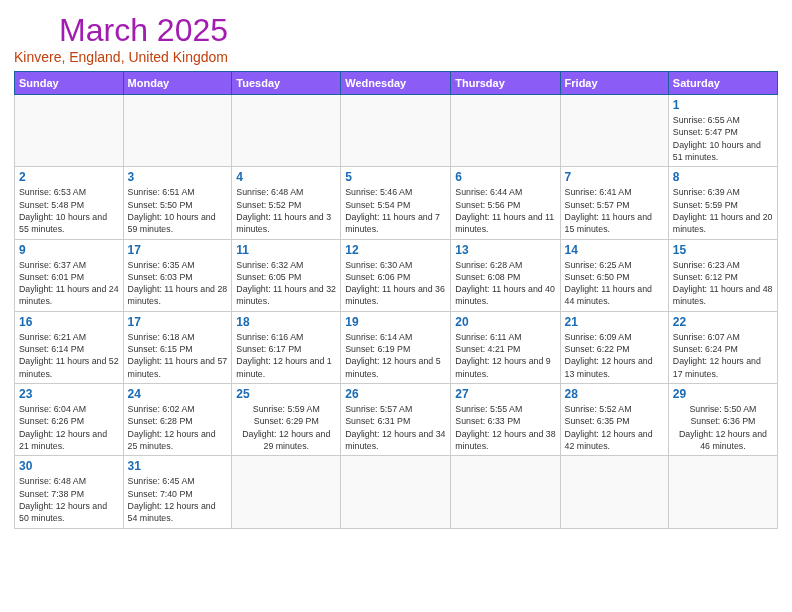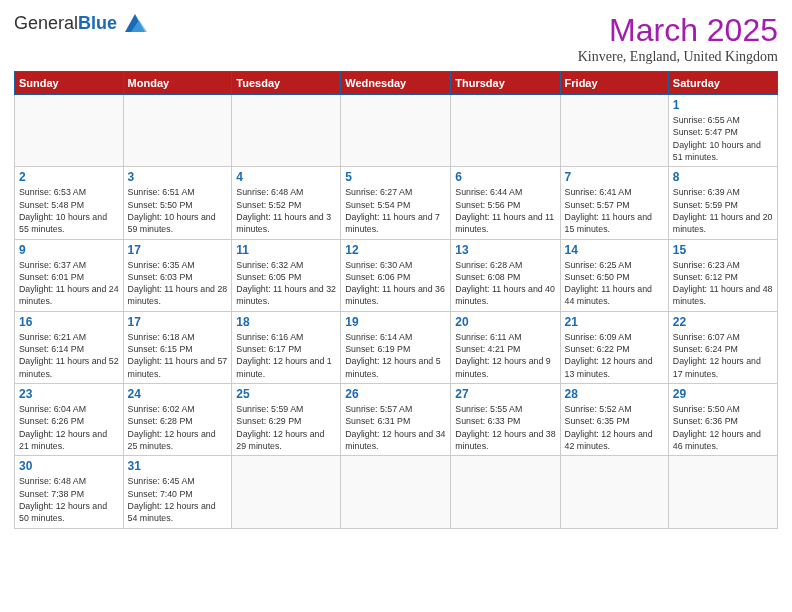--- a/index.html
+++ b/index.html
@@ -30,30 +30,29 @@
     .title-block {
       text-align: right;
     }
     .month-title {
       font-size: 32px;
       color: #a21caf;
       font-weight: normal;
     }
     .location {
       font-size: 14px;
-      color: #404040;
-      font-family: Liberation Serif, serif;
+      color: #c2410c;
     }
     .calendar {
       width: 100%;
       border-collapse: collapse;
       font-size: 9.5px;
     }
     .calendar thead tr th {
-      background: #b91c1c;
+      background: #8b5cf6;
       color: #fff;
       padding: 5px 4px;
       text-align: left;
       font-size: 11px;
       font-weight: bold;
       border: 1px solid #1a5fa0;
     }
     .calendar tbody tr td {
       border: 1px solid #ccc;
       vertical-align: top;
@@ -76,31 +75,20 @@
       font-size: 8.8px;
       line-height: 1.4;
       color: #333;
     }
   </style>
 </head>
 <body>
 
 <div class="page">
   <div class="header">
-    <div class="logo">
-      <div style="display:flex;align-items:center;gap:4px;">
-        <div style="font-size:18px;color:#333;">
-          <span style="color:#333;font-weight:normal;">General</span><span style="color:#1a6bb5;font-weight:bold;">Blue</span>
-        </div>
-        <svg width="28" height="22" viewBox="0 0 28 22">
-          <polygon points="4,20 14,2 24,20" fill="#1a6bb5"></polygon>
-          <polygon points="10,20 18,8 26,20" fill="#4da6e8" opacity="0.7"></polygon>
-        </svg>
-      </div>
-    </div>
     <div class="title-block">
       <div class="month-title">March 2025</div>
       <div class="location">Kinvere, England, United Kingdom</div>
     </div>
   </div>
 
   <table class="calendar">
     <thead>
       <tr>
         <th>Sunday</th>
@@ -141,21 +129,21 @@
 Daylight: 10 hours and 59 minutes.</div>
           </td>
           <td>
             <span class="day-num">4</span>
             <div class="day-info" style="white-space: pre-line;">Sunrise: 6:48 AM
 Sunset: 5:52 PM
 Daylight: 11 hours and 3 minutes.</div>
           </td>
           <td>
             <span class="day-num">5</span>
-            <div class="day-info" style="white-space: pre-line;">Sunrise: 6:27 AM
+            <div class="day-info" style="white-space: pre-line;">Sunrise: 5:46 AM
 Sunset: 5:54 PM
 Daylight: 11 hours and 7 minutes.</div>
           </td>
           <td>
             <span class="day-num">6</span>
             <div class="day-info" style="white-space: pre-line;">Sunrise: 6:44 AM
 Sunset: 5:56 PM
 Daylight: 11 hours and 11 minutes.</div>
           </td>
           <td>
@@ -267,21 +255,21 @@
 Daylight: 12 hours and 21 minutes.</div>
           </td>
           <td>
             <span class="day-num">24</span>
             <div class="day-info" style="white-space: pre-line;">Sunrise: 6:02 AM
 Sunset: 6:28 PM
 Daylight: 12 hours and 25 minutes.</div>
           </td>
           <td>
             <span class="day-num">25</span>
-            <div class="day-info" style="white-space: pre-line;">Sunrise: 5:59 AM
+            <div class="day-info" style="white-space: pre-line; text-align: center;">Sunrise: 5:59 AM
 Sunset: 6:29 PM
 Daylight: 12 hours and 29 minutes.</div>
           </td>
           <td>
             <span class="day-num">26</span>
             <div class="day-info" style="white-space: pre-line;">Sunrise: 5:57 AM
 Sunset: 6:31 PM
 Daylight: 12 hours and 34 minutes.</div>
           </td>
           <td>
@@ -291,21 +279,21 @@
 Daylight: 12 hours and 38 minutes.</div>
           </td>
           <td>
             <span class="day-num">28</span>
             <div class="day-info" style="white-space: pre-line;">Sunrise: 5:52 AM
 Sunset: 6:35 PM
 Daylight: 12 hours and 42 minutes.</div>
           </td>
           <td>
             <span class="day-num">29</span>
-            <div class="day-info" style="white-space: pre-line;">Sunrise: 5:50 AM
+            <div class="day-info" style="white-space: pre-line; text-align: center;">Sunrise: 5:50 AM
 Sunset: 6:36 PM
 Daylight: 12 hours and 46 minutes.</div>
           </td>
         </tr>
         <tr>
           <td>
             <span class="day-num">30</span>
             <div class="day-info" style="white-space: pre-line;">Sunrise: 6:48 AM
 Sunset: 7:38 PM
 Daylight: 12 hours and 50 minutes.</div>

